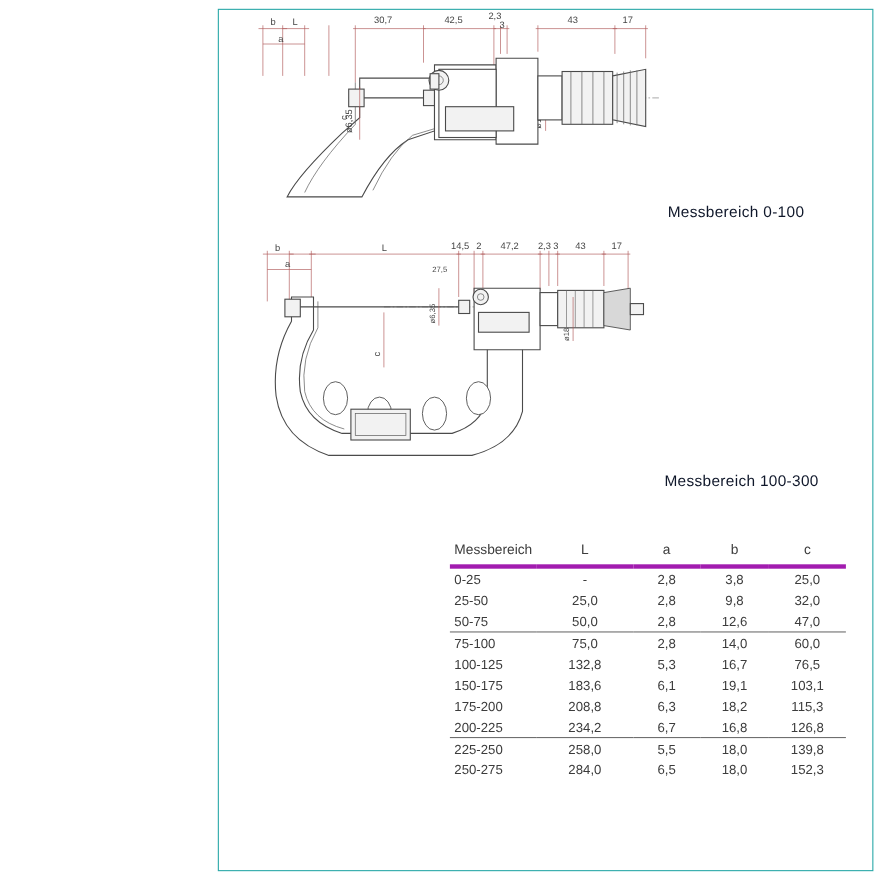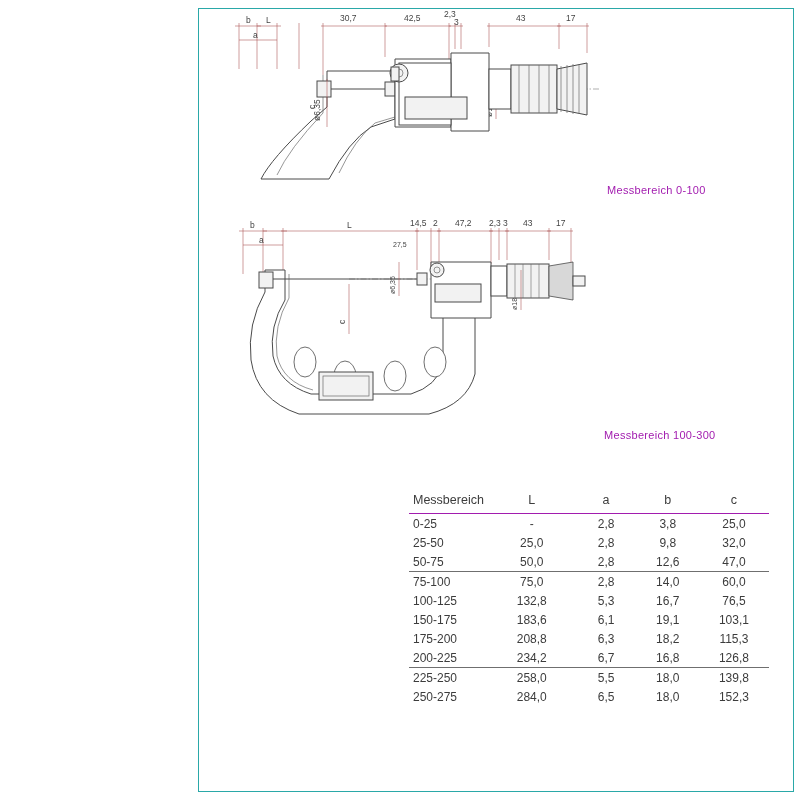--- a/index.html
+++ b/index.html
@@ -26,22 +26,22 @@
     width: 596px; height: 784px;
     border: 1px solid #2aa8a8;
     box-sizing: border-box;
     background: #ffffff;
   }
   .fig {
     position: absolute;
   }
   .caption {
     position: absolute;
-    font-size: 11px;
-    color: #a21caf;
+    font-size: 14px;
+    color: #0f172a;
     letter-spacing: 0.3px;
     white-space: nowrap;
   }
   #caption1 { left: 408px; top: 175px; }
   #caption2 { left: 388px; top: 420px; margin-left: 17px; }
 
   
   .table {
     position: absolute;
     left: 210px;
@@ -62,21 +62,21 @@
   }
   .table th.left, .table td.left {
     text-align: left;
   }
   .table td {
     text-align: center;
     padding: 2.5px 4px;
     font-size: 12px;
   }
   .table thead tr {
-    border-bottom: 1px solid #a21caf;
+    border-bottom: 4px solid #a21caf;
   }
   tr.grp-end td {
     border-bottom: 1px solid #6f6f6f;
   }
   .colL { width: 92px; }
   .colA { width: 62px; }
   .colB { width: 62px; }
   .colC { width: 70px; }
 
   

